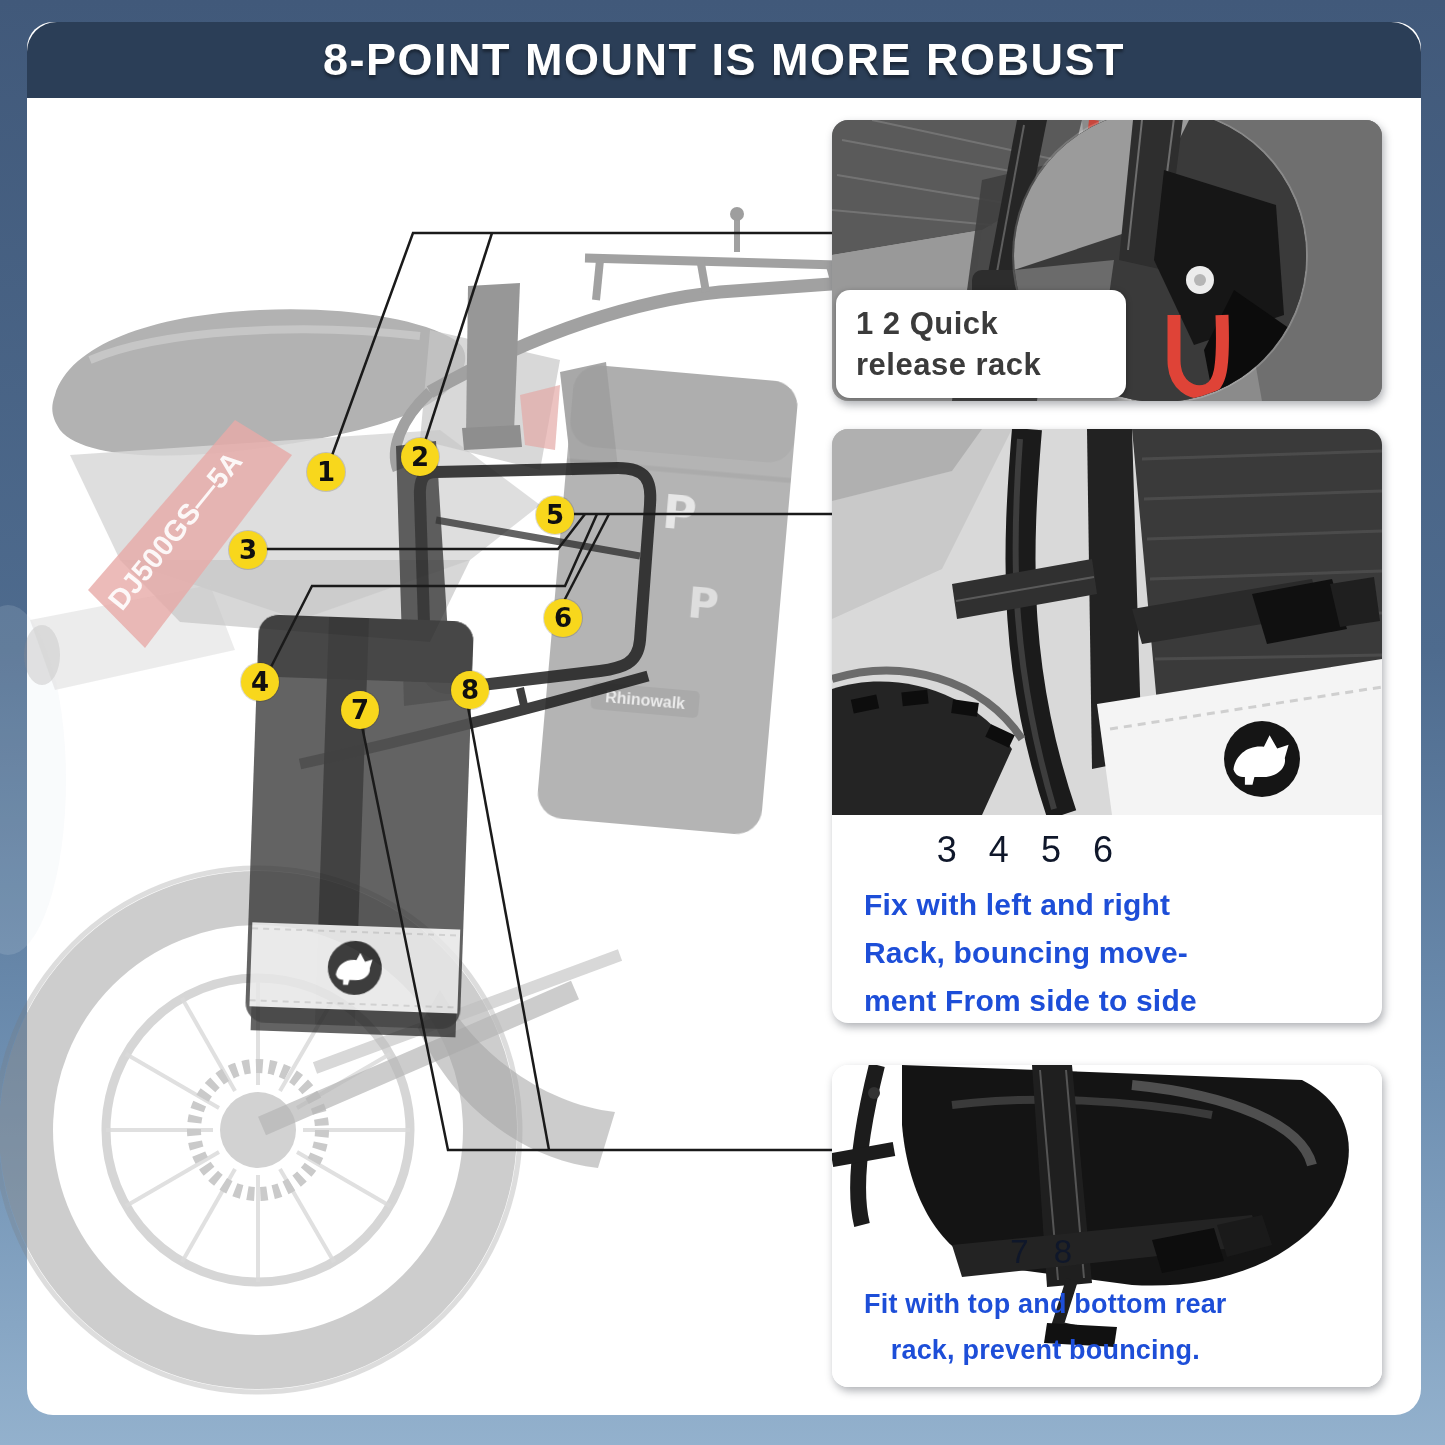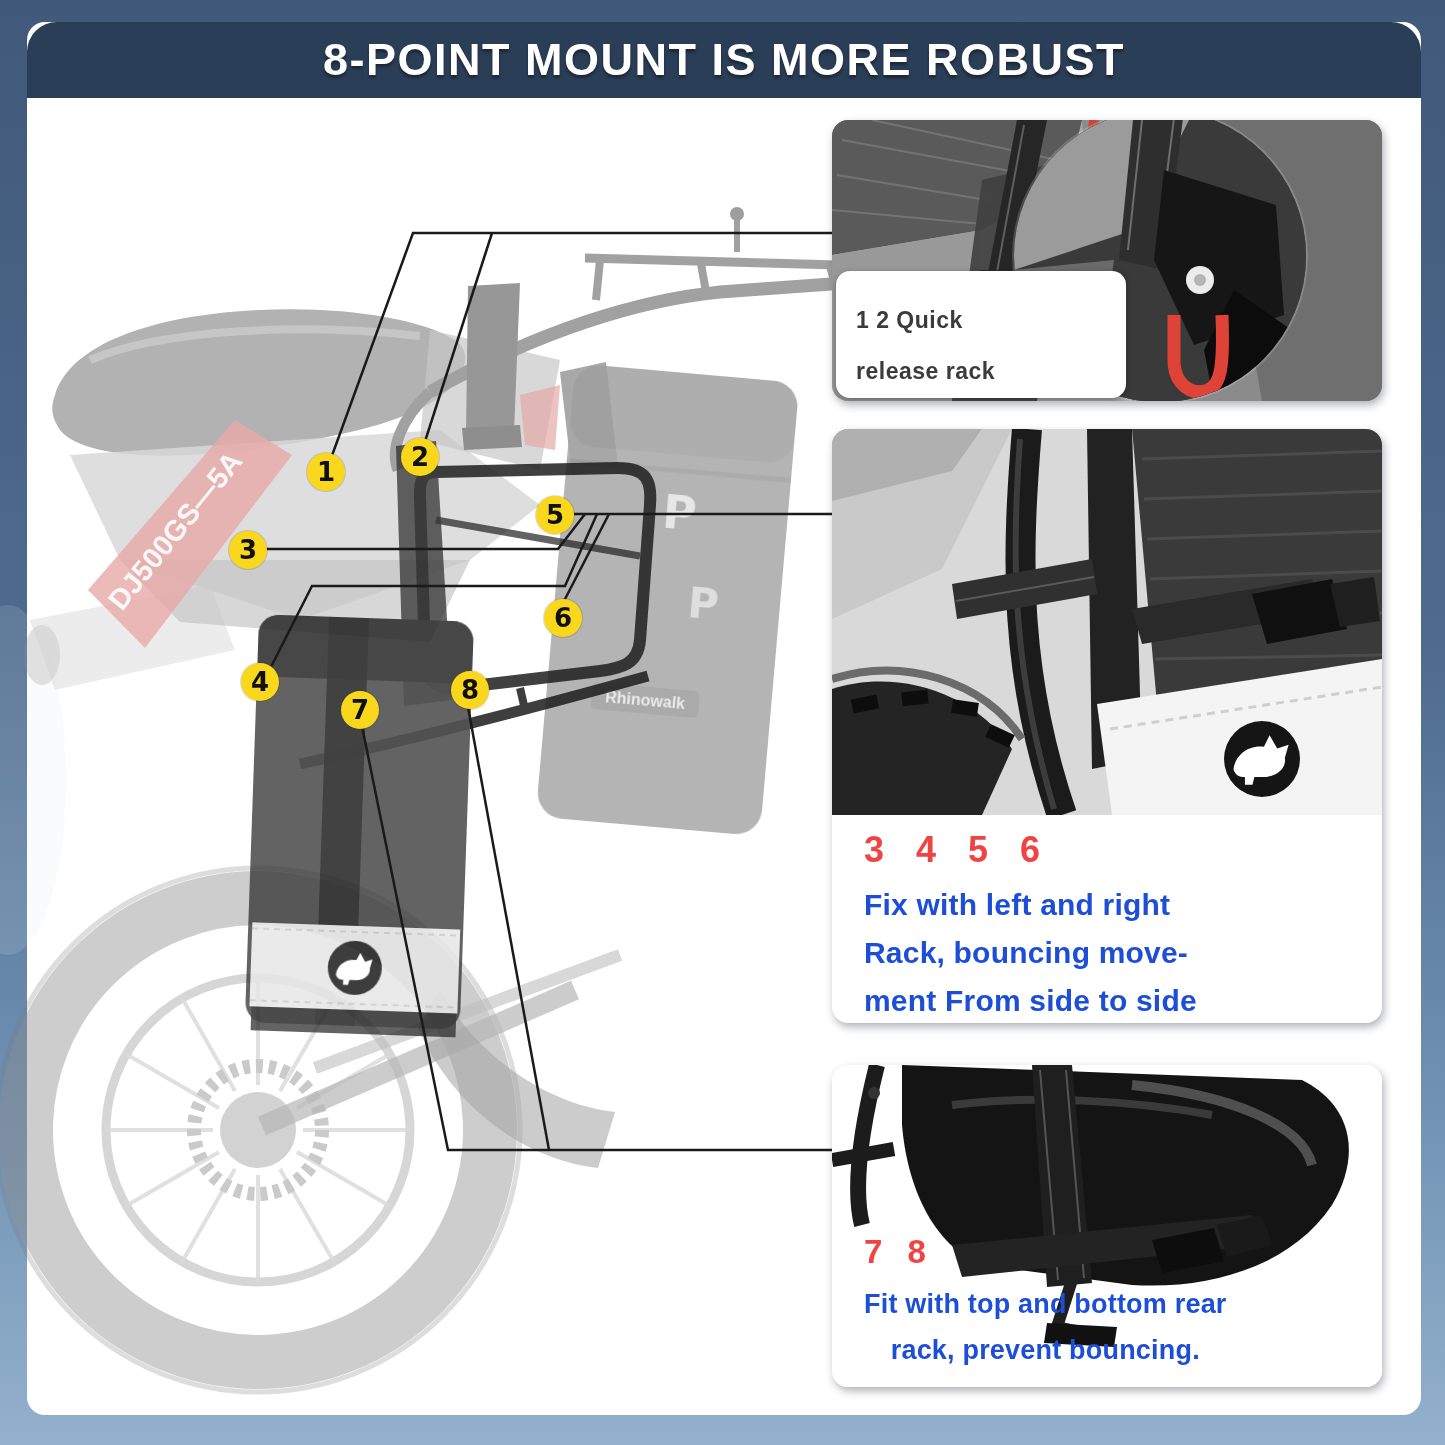--- a/index.html
+++ b/index.html
@@ -3,21 +3,21 @@
 <meta charset="utf-8">
 <style>
   html,body{margin:0;padding:0;background:#3c5572;}
   .stage{
     position:relative;width:1445px;height:1445px;overflow:hidden;
     background:linear-gradient(180deg,#41597a 0%,#4e6b8e 45%,#6f90b2 75%,#93b1cd 100%);
     font-family:"Liberation Sans",sans-serif;
   }
   .card{
     position:absolute;left:27px;top:22px;width:1394px;height:1393px;
-    background:#ffffff;border-radius:18px;overflow:hidden;
+    background:#ffffff;border-radius:26px;overflow:hidden;
   }
   .banner{
     height:76px;background:#2b3e57;border-radius:30px 30px 0 0;
     display:flex;align-items:center;justify-content:center;
   }
   .banner-title{
     color:#ffffff;font-weight:bold;font-size:45px;letter-spacing:1.5px;
     text-shadow:0 3px 3px rgba(0,0,0,.38);white-space:nowrap;
   }
   .overlay-svg{position:absolute;left:0;top:0;pointer-events:none;}
@@ -39,25 +39,25 @@
   .inset{
     position:absolute;left:182px;top:-10px;width:292px;height:292px;
     border-radius:50%;overflow:hidden;background:#3a3a3a;
     box-shadow:0 0 0 2px rgba(255,255,255,.18);
   }
   .caption-box{
     position:absolute;left:4px;bottom:3px;width:252px;
     background:#ffffff;border-radius:14px;padding:14px 18px 12px 20px;
     box-shadow:0 2px 6px rgba(0,0,0,.35);
   }
-  .cap-line{display:block;font-weight:bold;font-size:23px;color:#3b3b3b;line-height:1.32;letter-spacing:.5px;margin-top:20px;}
+  .cap-line{display:block;font-weight:bold;font-size:31px;color:#3b3b3b;line-height:1.32;letter-spacing:.5px;}
   .caption-block{position:absolute;left:32px;}
   #panel-side .caption-block{top:400px;}
   #panel-bottom .caption-block{top:168px;}
-  .cap-heading{font-weight:bold;color:#ef4444;letter-spacing:11px;margin:0 0 10px 0;font-size:36px;}
+  .cap-heading{font-weight:normal;color:#0f172a;letter-spacing:11px;margin:0 0 10px 0;font-size:36px;text-align:center;}
   #panel-bottom .cap-heading{font-size:33px;letter-spacing:8px;}
   .cap-text{font-weight:bold;color:#1d4ed8;margin:0;}
   #panel-side .cap-text{font-size:30px;line-height:1.6;letter-spacing:.2px;}
   #panel-bottom .cap-text{font-size:27px;line-height:1.72;letter-spacing:.2px;text-align:center;}
 </style>
 </head>
 <body>
 
 <div class="stage">
 

